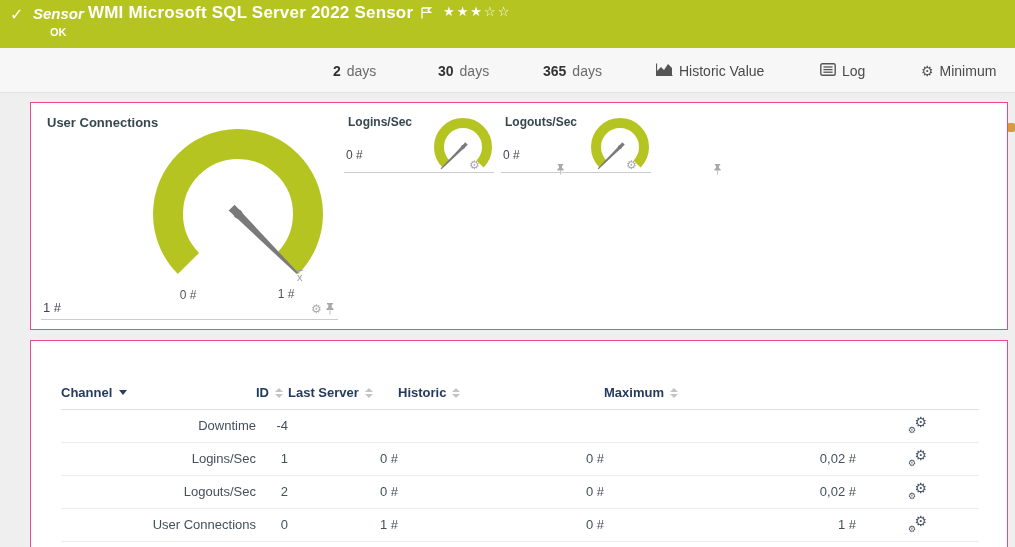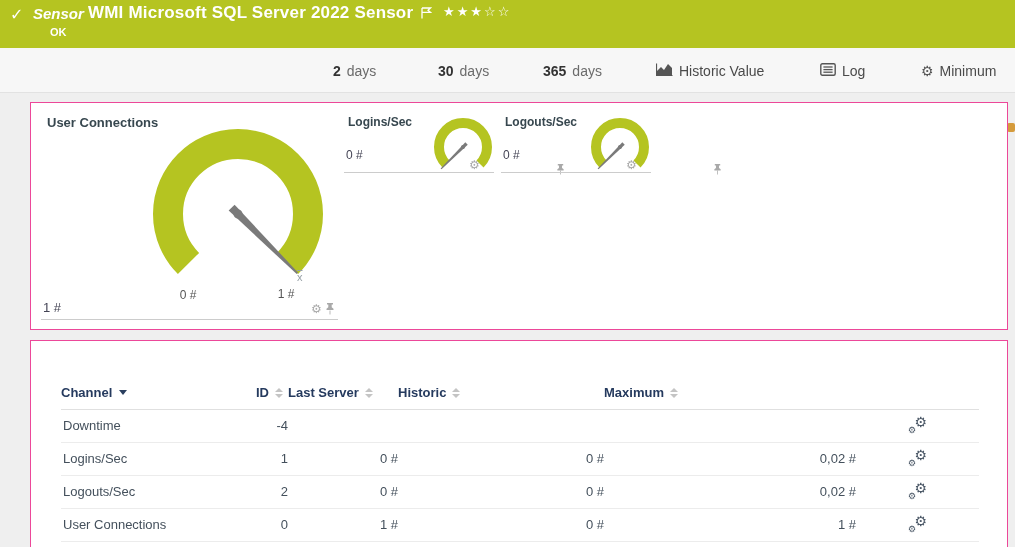--- a/index.html
+++ b/index.html
@@ -48,21 +48,21 @@
   .mini-panel svg { position:absolute; left:87px; top:6px; overflow:visible; }
   .mini-panel .panel-tools { left:125px; top:47px; }
 
   
   table { position:absolute; left:30px; top:36px; width:918px; border-collapse:collapse; table-layout:fixed; }
   col.w0{width:195px} col.w1{width:32px} col.w2{width:110px} col.w3{width:206px} col.w4{width:252px} col.w5{width:123px}
   th { height:32px; font-size:13px; font-weight:bold; color:#253a5e; border-bottom:1px solid #e0e0e0; cursor:pointer; }
   th .h { display:flex; align-items:center; }
   th.num .h { }
   td { height:33px; font-size:13px; color:#44505c; border-bottom:1px solid #ececec; }
-  td.c0 { padding-left:2px; text-align:left;margin-left:47px; }
+  td.c0 { padding-left:2px; text-align:right;margin-left:47px; }
   td.c1,td.c2,td.c3,td.c4 { text-align:right; }
   td.c5 { text-align:center; }
   th.c0 { text-align:left; }
   .sort { display:inline-flex; flex-direction:column; gap:2px; margin-left:6px; }
   .sort i { width:0; height:0; border-left:4px solid transparent; border-right:4px solid transparent; }
   .sort .up { border-bottom:4px solid #c4c4c4; }
   .sort .dn { border-top:4px solid #c4c4c4; }
   .sort-active { display:inline-block; margin-left:7px; width:0; height:0;
     border-left:4.5px solid transparent; border-right:4.5px solid transparent; border-top:5px solid #2a3f5f; }
   .gear2 { position:relative; display:inline-block; width:19px; height:17px; color:#4a5766; }

